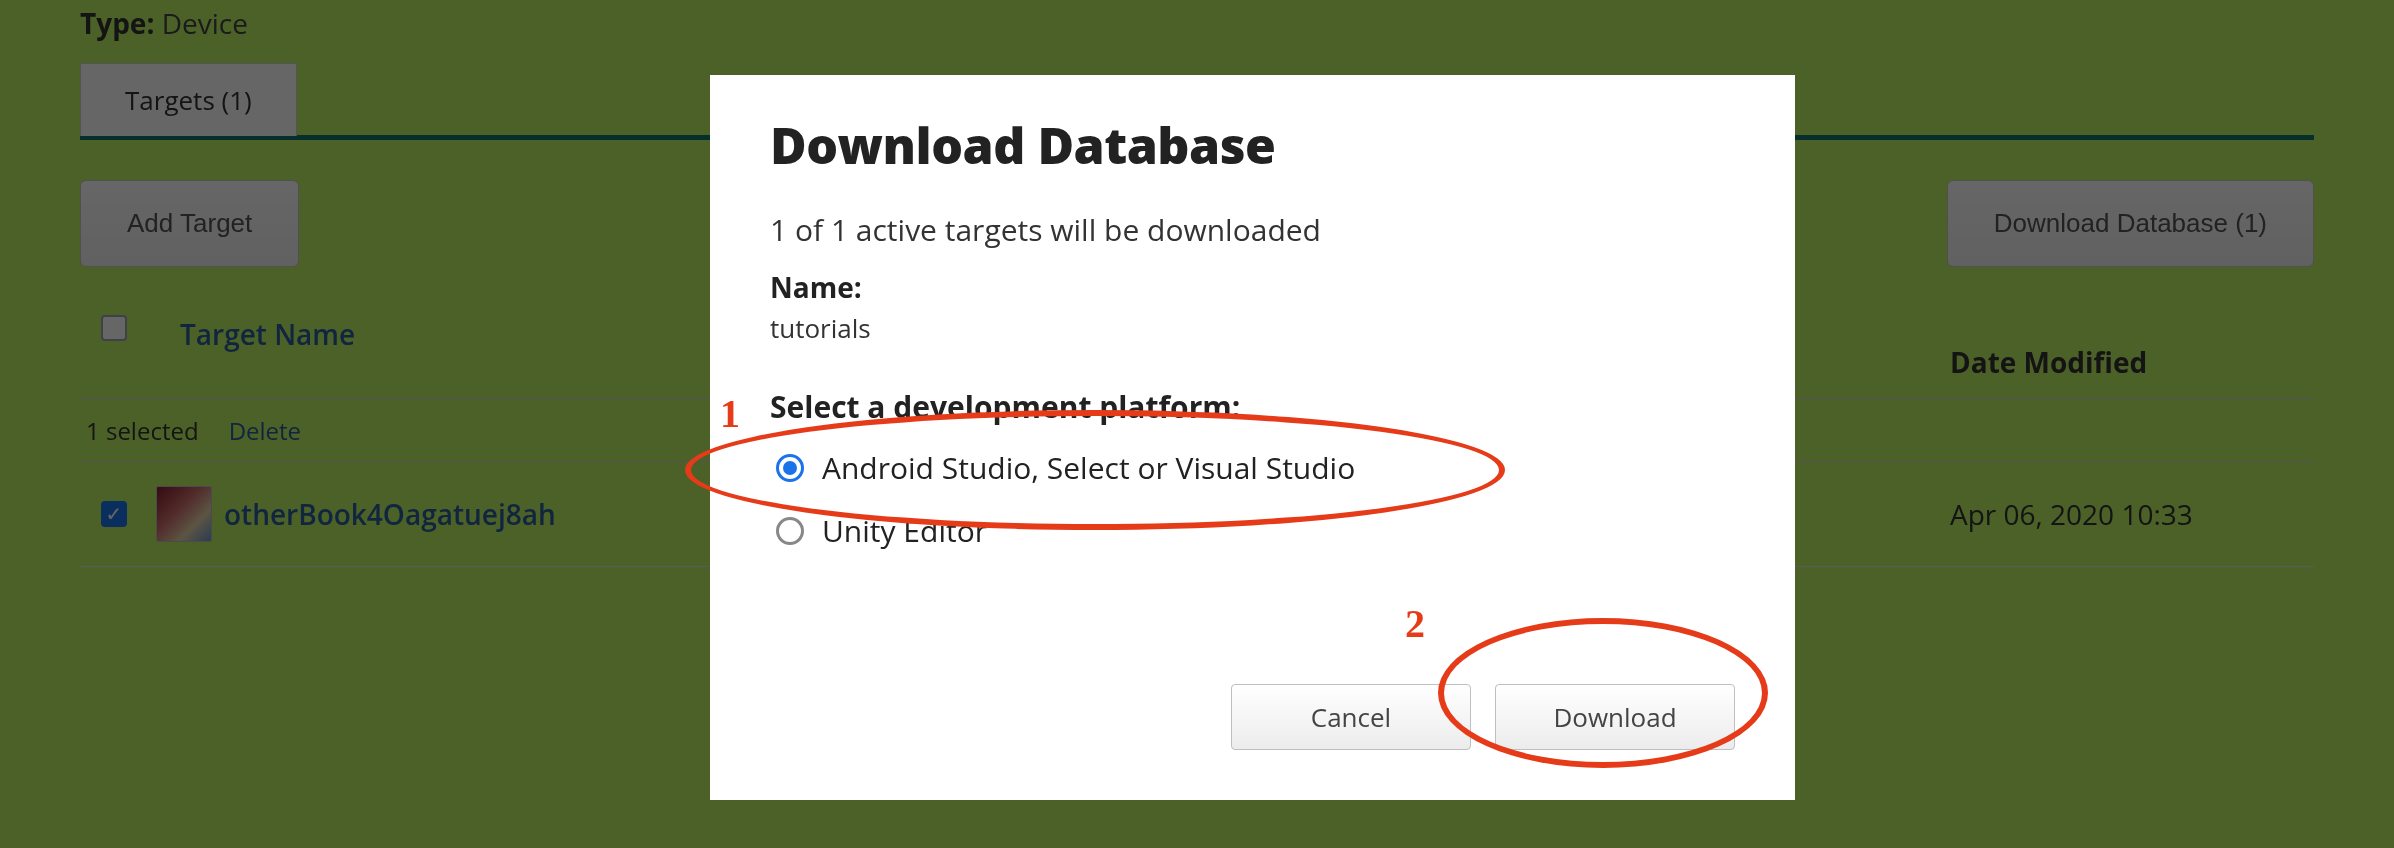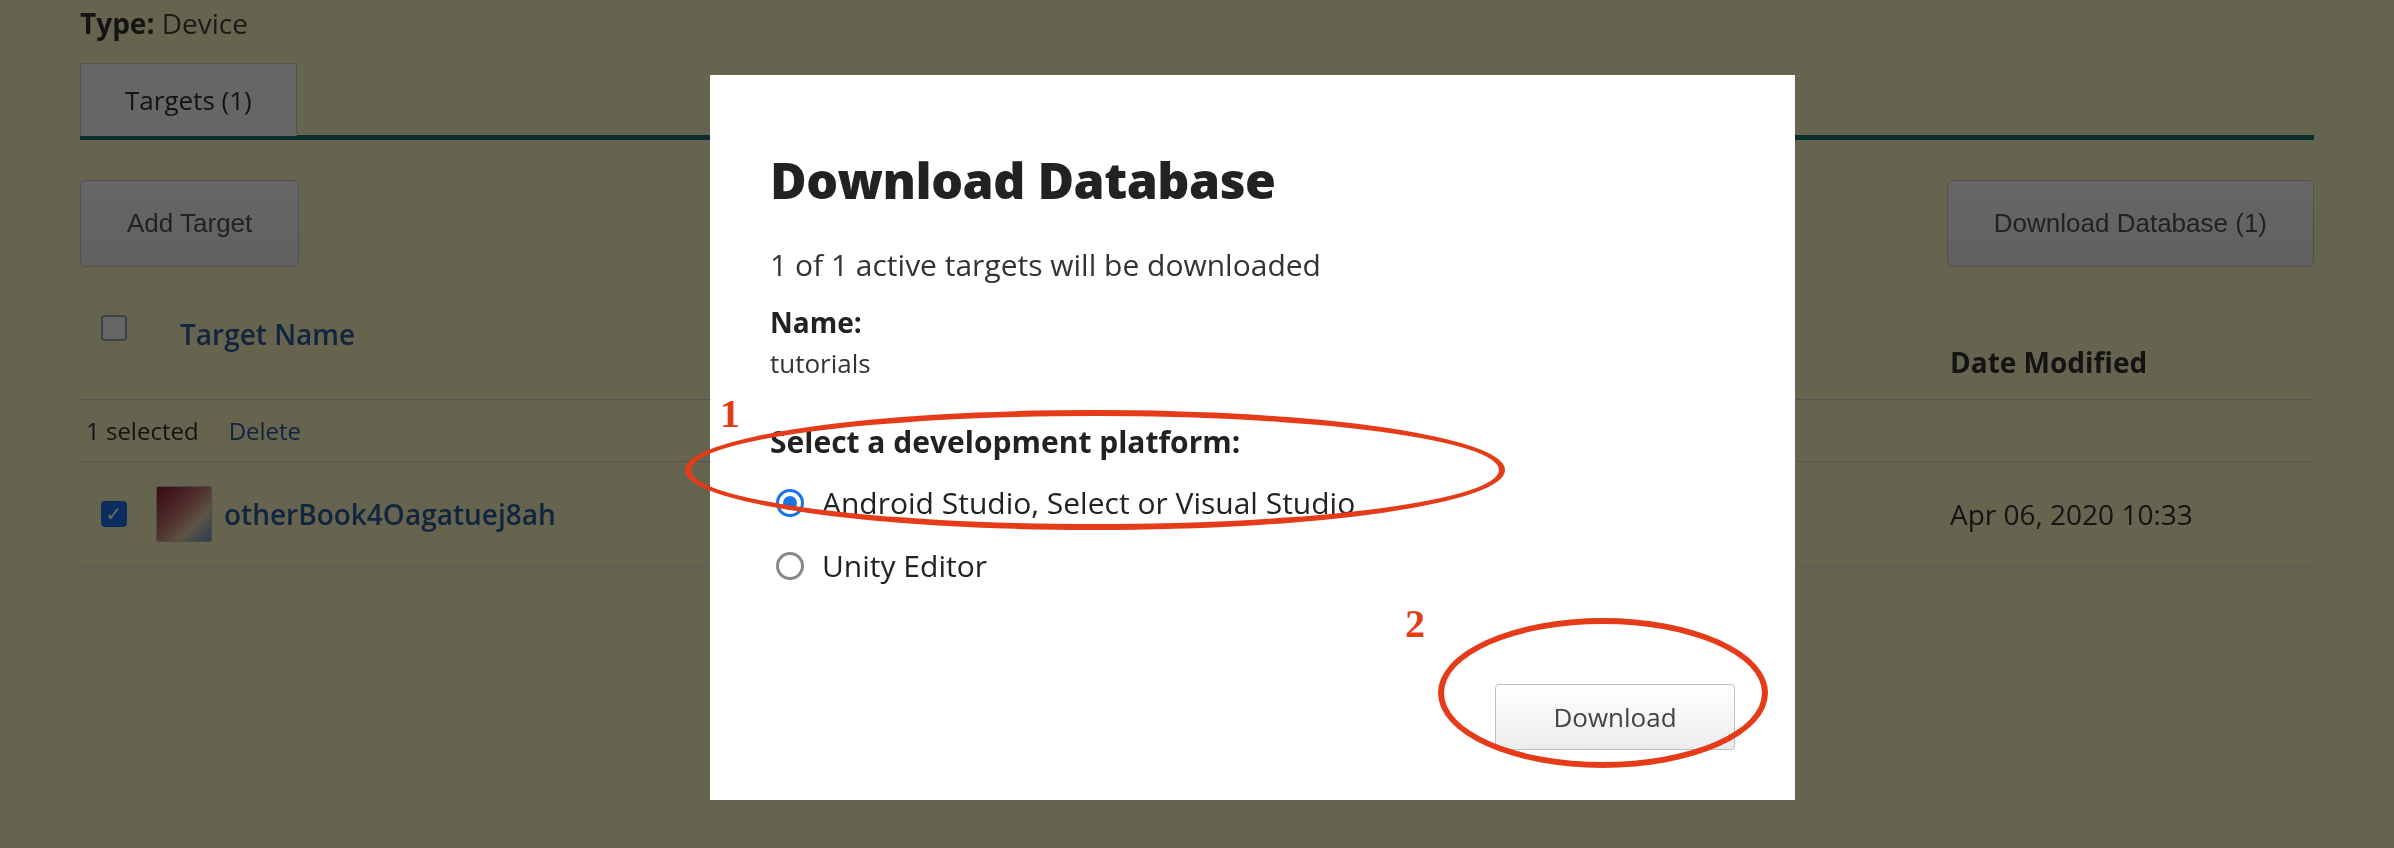--- a/index.html
+++ b/index.html
@@ -7,21 +7,21 @@
   body {
     font-family: "Open Sans", "Segoe UI", Arial, sans-serif;
     background: #fff;
     position: relative;
     overflow: hidden;
   }
   .page {
     width: 2394px;
     height: 848px;
     position: relative;
-    background: #fef9c3;
+    background: #bef264;
     color: #333;
   }
   .content {
     padding: 0 80px;
   }
   .type-row {
     font-size: 28px;
     padding-top: 4px;
     padding-bottom: 20px;
     color: #444;
@@ -123,21 +123,21 @@
   
   .overlay {
     position: absolute; inset: 0;
     background: rgba(0,0,0,0.6);
   }
   .modal {
     position: absolute;
     left: 710px; top: 75px;
     width: 1085px; height: 725px;
     background: #fff;
-    padding: 71px 60px 40px 60px;
+    padding: 36px 60px 40px 60px;
     color: #222;
   }
   .modal h1 {
     font-size: 50px;
     font-weight: 800;
     letter-spacing: -0.5px;
     margin-bottom: 30px;
   }
   .modal .sub {
     font-size: 30px;
@@ -267,20 +267,21 @@
     <div class="radio-row">
       <span class="radio checked"></span>
       <span>Android Studio, Select or Visual Studio</span>
     </div>
     <div class="radio-row">
       <span class="radio"></span>
       <span>Unity Editor</span>
     </div>
 
     <div class="modal-actions">
+      <div class="mbtn">Cancel</div>
       <div class="mbtn">Download</div>
     </div>
   </div>
 
   <div class="anno" style="left:685px; top:410px; width:820px; height:120px;"></div>
   <div class="anno-num" style="left:720px; top:390px;">1</div>
 
   <div class="anno" style="left:1438px; top:618px; width:330px; height:150px;"></div>
   <div class="anno-num" style="left:1405px; top:600px;">2</div>
 

